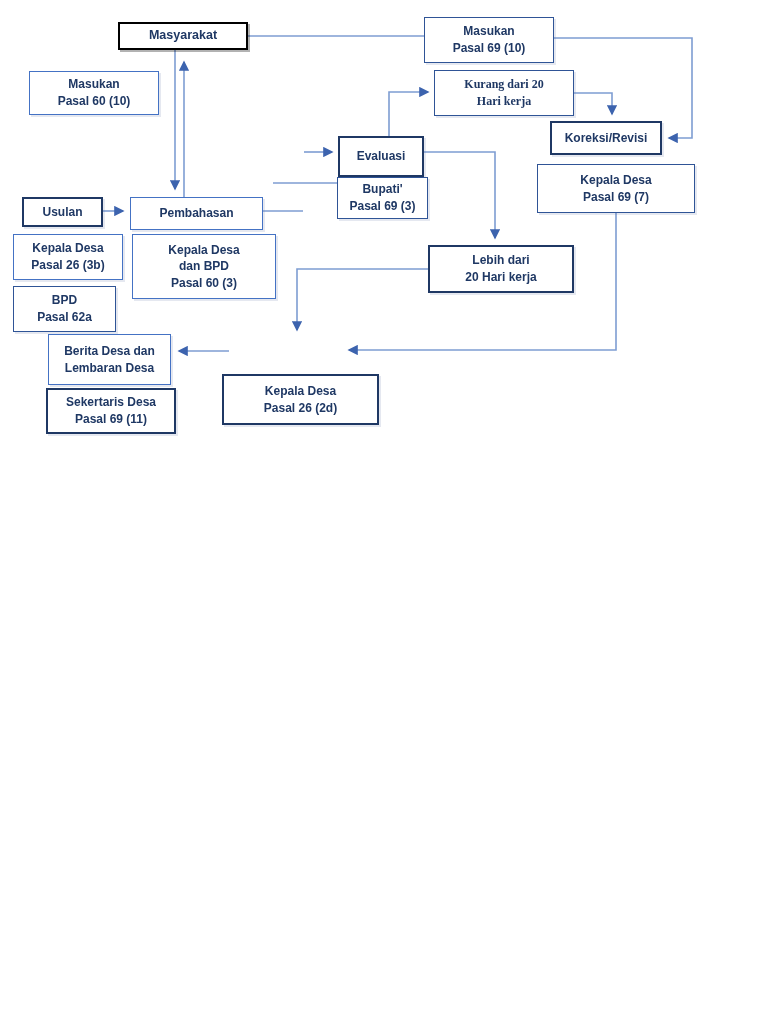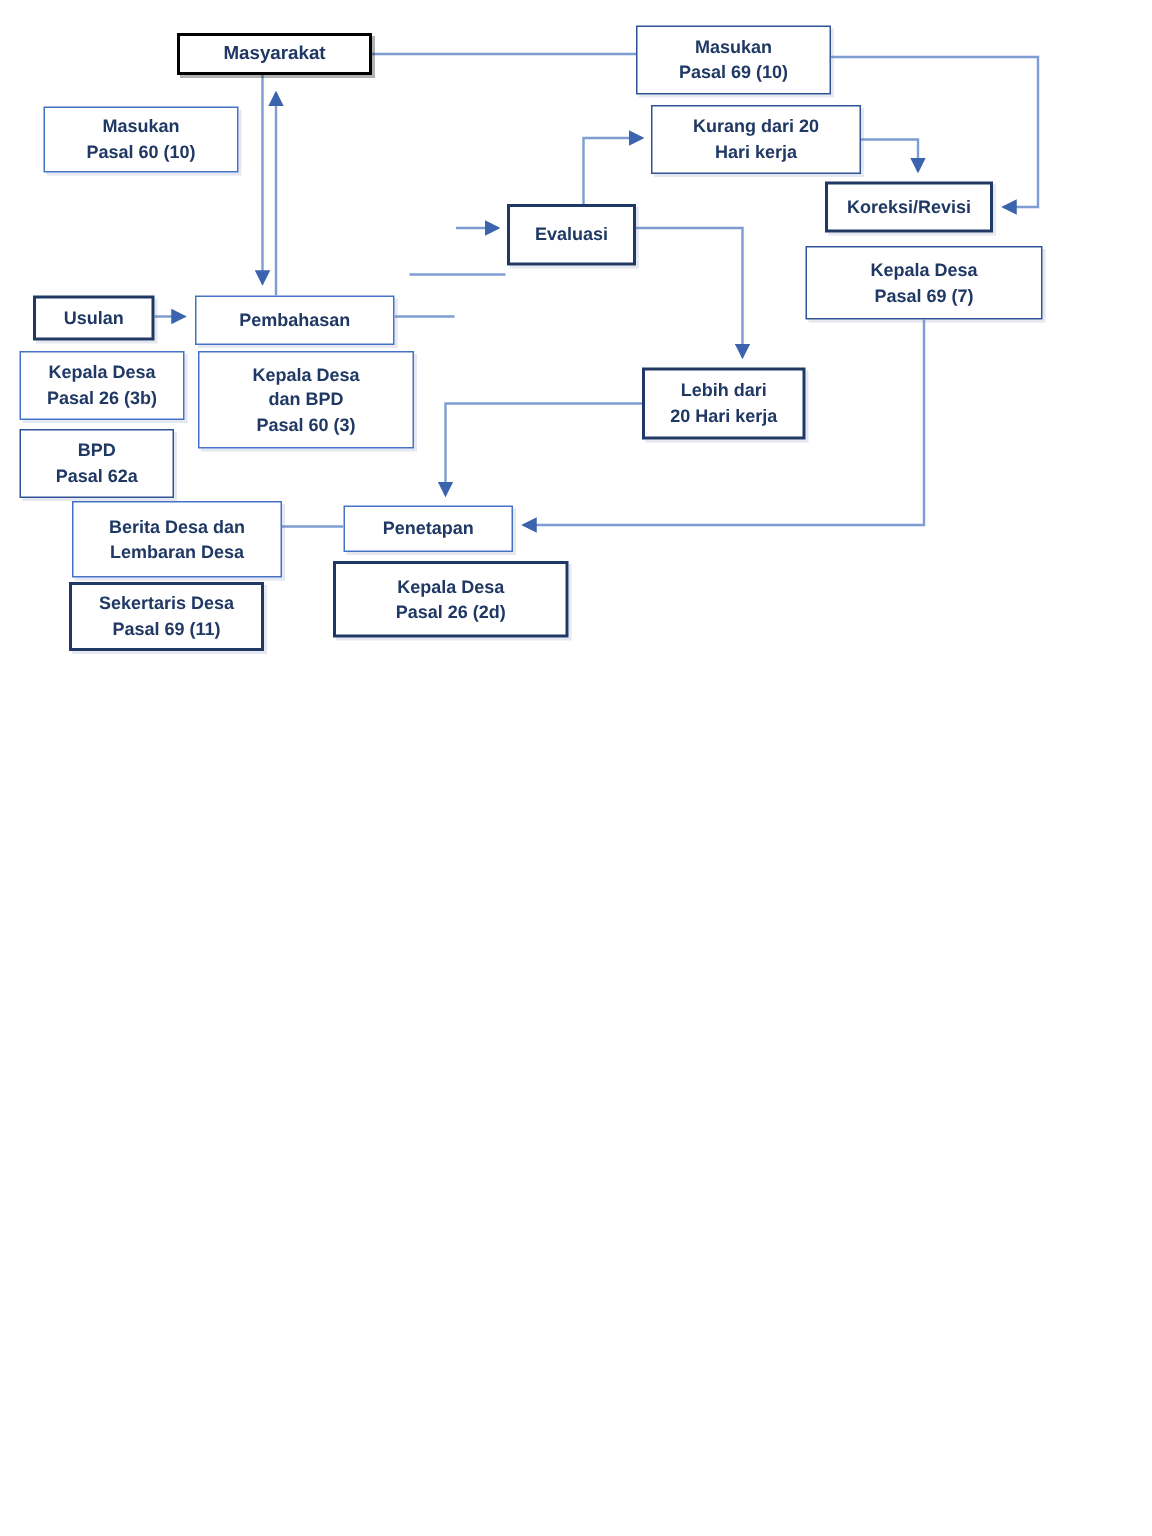--- a/index.html
+++ b/index.html
@@ -55,33 +55,37 @@
     <div>Masukan</div>
     <div>Pasal 60 (10)</div>
   </div>
 
 
   <div class="box b-mid" style="left:424px;top:17px;width:130px;height:46px;">
     <div>Masukan</div>
     <div>Pasal 69 (10)</div>
   </div>
 
-  <div class="box b-mid" style="left:434px;top:70px;width:140px;height:46px;">
+  <div class="box b-mid" style="left:434px;top:70px;width:140px;height:46px;font-family:Liberation Serif, serif;">
     <div>Kurang dari 20</div>
     <div>Hari kerja</div>
   </div>
 
   <div class="box b-navy" style="left:550px;top:121px;width:112px;height:34px;">
     <div>Koreksi/Revisi</div>
   </div>
 
   <div class="box b-navy" style="left:338px;top:136px;width:86px;height:41px;">
     <div>Evaluasi</div>
   </div>
 
+  <div class="box b-mid" style="left:337px;top:177px;width:91px;height:42px;">
+    <div>Bupati'</div>
+    <div>Pasal 69 (3)</div>
+  </div>
 
   <div class="box b-mid" style="left:537px;top:164px;width:158px;height:49px;">
     <div>Kepala Desa</div>
     <div>Pasal 69 (7)</div>
   </div>
 
   <div class="box b-navy" style="left:22px;top:197px;width:81px;height:30px;">
     <div>Usulan</div>
   </div>
 
@@ -98,35 +102,32 @@
     <div>BPD</div>
     <div>Pasal 62a</div>
   </div>
 
   <div class="box b-blue" style="left:132px;top:234px;width:144px;height:65px;">
     <div>Kepala Desa</div>
     <div>dan BPD</div>
     <div>Pasal 60 (3)</div>
   </div>
 
-  <div class="box b-navy" style="left:428px;top:245px;width:109px;height:48px;">
+  <div class="box b-navy" style="left:428px;top:245px;width:146px;height:48px;">
     <div>Lebih dari</div>
     <div>20 Hari kerja</div>
   </div>
 
-  <div class="box b-blue thin" style="left:229px;top:337px;width:113px;height:31px;">
-    <div>Penetapan</div>
-  </div>
 
   <div class="box b-navy" style="left:222px;top:374px;width:157px;height:51px;">
     <div>Kepala Desa</div>
     <div>Pasal 26 (2d)</div>
   </div>
 
-  <div class="box b-blue" style="left:48px;top:334px;width:140px;height:51px;">
+  <div class="box b-blue" style="left:48px;top:334px;width:123px;height:51px;">
     <div>Berita Desa dan</div>
     <div>Lembaran Desa</div>
   </div>
 
   <div class="box b-navy" style="left:46px;top:388px;width:130px;height:46px;">
     <div>Sekertaris Desa</div>
     <div>Pasal 69 (11)</div>
   </div>
 
 </div>

